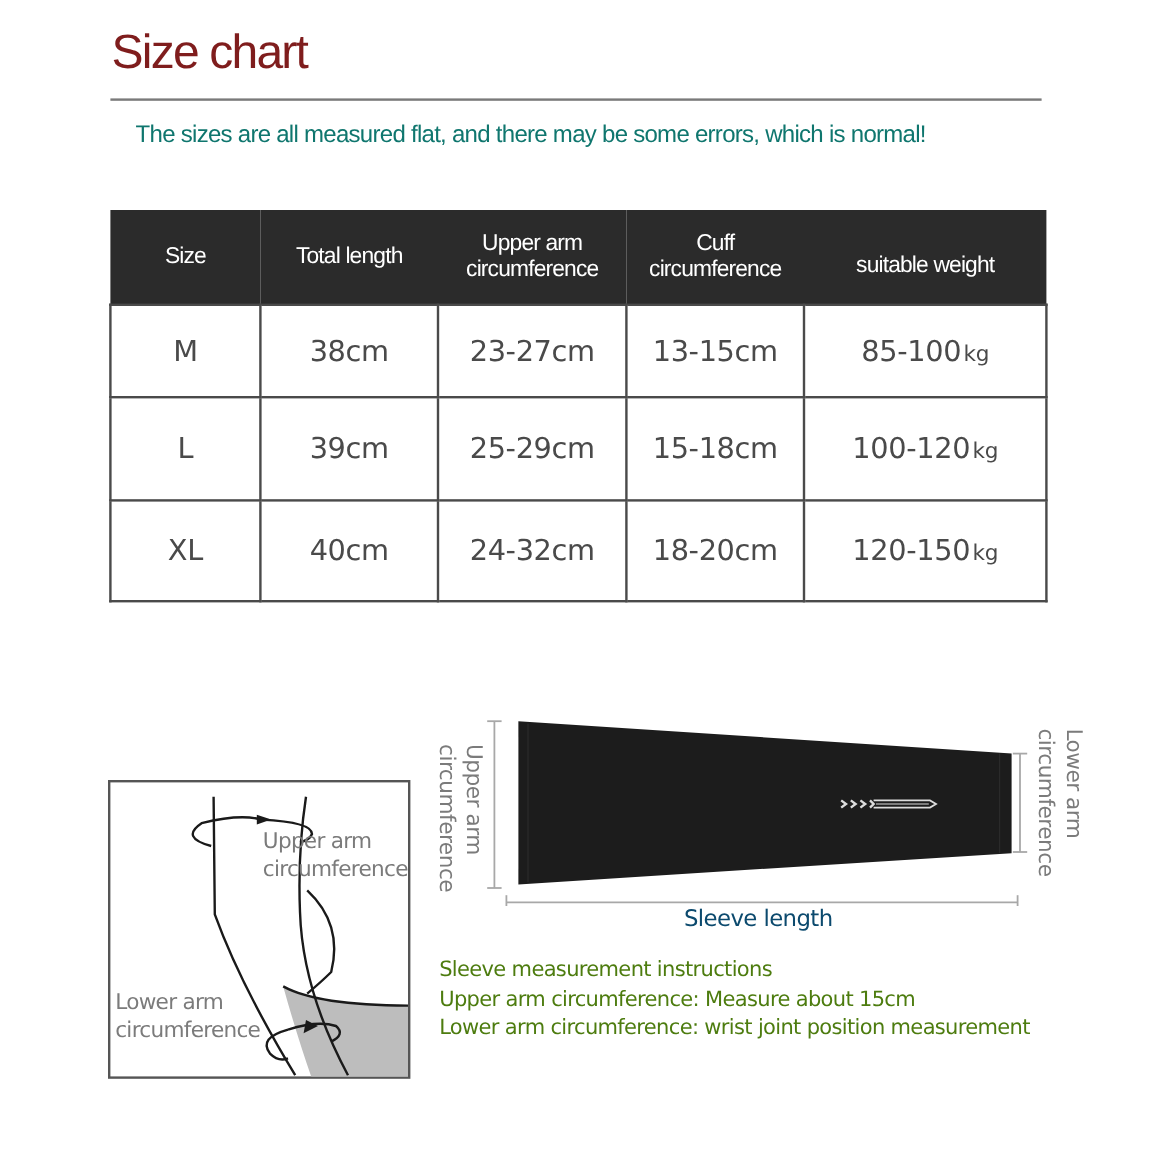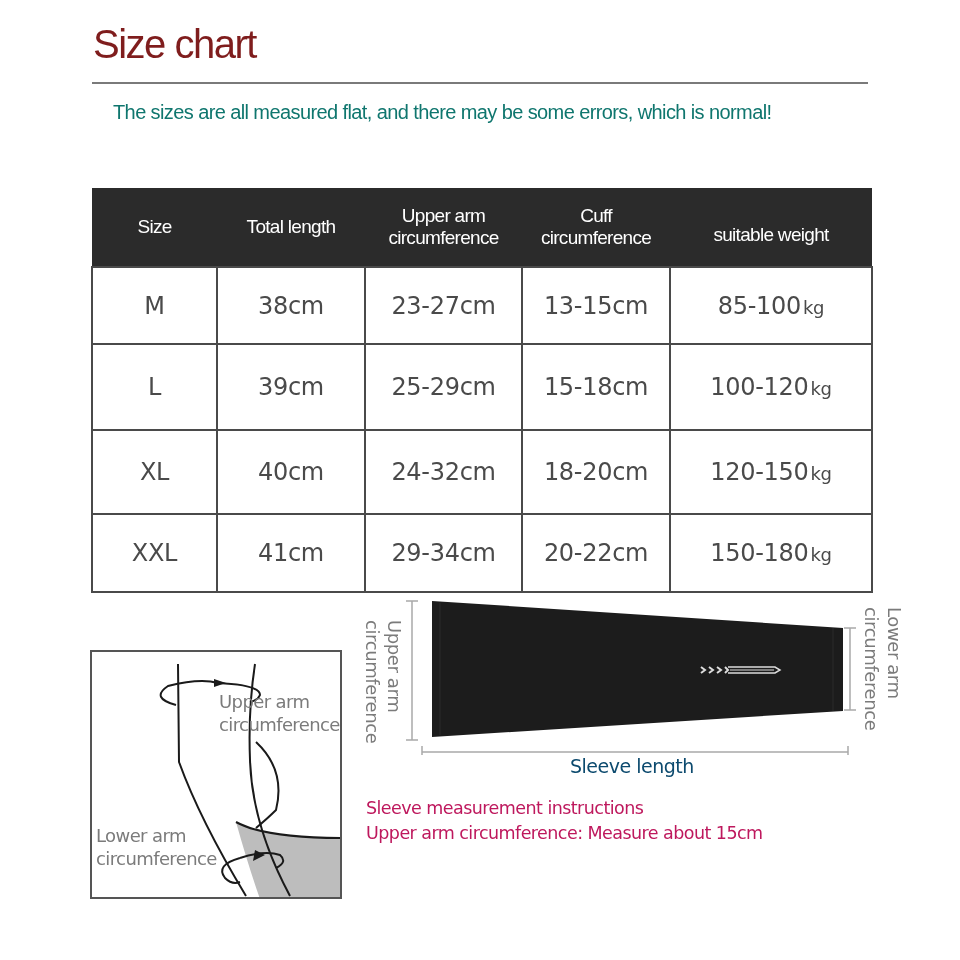--- a/index.html
+++ b/index.html
@@ -2,36 +2,36 @@
 <html><head>
   <meta charset="utf-8">
   <style>
     html, body { margin: 0; padding: 0; background: #ffffff; }
     body { width: 960px; height: 960px; position: relative; overflow: hidden; font-family: "DejaVu Sans", "Liberation Sans", sans-serif; }
     .abs { position: absolute; }
     .title { left: 93px; top: 22px; font-size: 40px; color: #7f1d1d; letter-spacing: -1.5px; font-family: "Liberation Sans", sans-serif; }
     .rule { left: 92px; top: 82px; width: 776px; height: 2px; background: #7a7a7a; }
     .note { left: 93px; top: 101px; font-size: 20px; color: #0f766e; letter-spacing: -0.6px; font-family: "Liberation Sans", sans-serif; white-space: nowrap; margin-left: 20px; }
 
-    .table { left: 91px; top: 188px; width: 780px; border-collapse: collapse; table-layout: fixed; padding-left: 34px; }
+    .table { left: 91px; top: 175px; width: 780px; border-collapse: collapse; table-layout: fixed; padding-left: 34px; }
     .table th { background: #2b2b2b; color: #fff; font-weight: normal; font-size: 19px; line-height: 22px; height: 62px; padding: 0; letter-spacing: -0.7px; font-family: "Liberation Sans", sans-serif; }
     .table td { border: 2px solid #4a4a4a; text-align: center; font-size: 24px; color: #4a4a4a; padding: 0; letter-spacing: -0.3px; font-family: "DejaVu Sans", sans-serif; }
     .table td .unit { font-size: 18px; margin-left: 2px; text-align: right; }
     .table tr.r1 td { height: 75px; }
     .table tr.r2 td { height: 84px; }
     .table tr.r3 td { height: 82px; }
     .table tr.r4 td { height: 76px; }
 
     .diag-box { left: 90px; top: 650px; width: 252px; height: 249px; border: 2px solid #555; box-sizing: border-box; overflow: hidden; background: #fff; }
     .diag-label { color: #7b7b7b; font-size: 18px; line-height: 23px; letter-spacing: -0.6px; font-family: "DejaVu Sans", sans-serif; }
 
     .vert { writing-mode: vertical-rl; color: #7b7b7b; font-size: 18px; line-height: 21px; letter-spacing: -0.4px; white-space: nowrap; font-family: "DejaVu Sans", sans-serif; }
     .sleeve-len { left: 570px; top: 755px; color: #0c4a6e; font-size: 19px; letter-spacing: -0.5px; font-family: "DejaVu Sans", sans-serif; }
 
-    .instr { left: 366px; top: 796px; color: #be185d; font-size: 17.5px; line-height: 24.6px; letter-spacing: -0.55px; font-family: "DejaVu Sans", sans-serif; white-space: nowrap; }
+    .instr { left: 366px; top: 796px; color: #4d7c0f; font-size: 17.5px; line-height: 24.6px; letter-spacing: -0.55px; font-family: "DejaVu Sans", sans-serif; white-space: nowrap; }
     .instr div { height: 24.6px; }
   </style>
 </head>
 <body>
 
 <div class="abs title">Size chart</div>
 <div class="abs rule"></div>
 <div class="abs note">The sizes are all measured flat, and there may be some errors, which is normal!</div>
 
 <table class="abs table">
@@ -71,27 +71,20 @@
       <td>25-29cm</td>
       <td>15-18cm</td>
       <td><span>100-120</span><span class="unit">kg</span></td>
     </tr>
     <tr class="r3">
       <td>XL</td>
       <td>40cm</td>
       <td>24-32cm</td>
       <td>18-20cm</td>
       <td><span>120-150</span><span class="unit">kg</span></td>
-    </tr>
-    <tr class="r4">
-      <td>XXL</td>
-      <td>41cm</td>
-      <td>29-34cm</td>
-      <td>20-22cm</td>
-      <td><span>150-180</span><span class="unit">kg</span></td>
     </tr>
   </tbody>
 </table>
 
 <div class="abs diag-box">
   <svg width="252" height="249" viewBox="0 0 252 249" style="position:absolute;left:-2px;top:-2px">
 
     <path d="M146 172 Q175 188 252 188 L252 249 L 170 249 Q 158 215 146 172 Z" fill="#bdbdbd"></path>
     <path d="M146 172 Q175 188 252 188" fill="none" stroke="#1a1a1a" stroke-width="2"></path>
 
@@ -158,13 +151,14 @@
 </div>
 <div class="abs vert" style="left:861px;top:607px">
   <span>circumference</span>
 </div>
 
 <div class="abs sleeve-len">Sleeve length</div>
 
 <div class="abs instr">
   <div>Sleeve measurement instructions</div>
   <div>Upper arm circumference: Measure about 15cm</div>
+  <div>Lower arm circumference: wrist joint position measurement</div>
 </div>
 
 </body></html>

